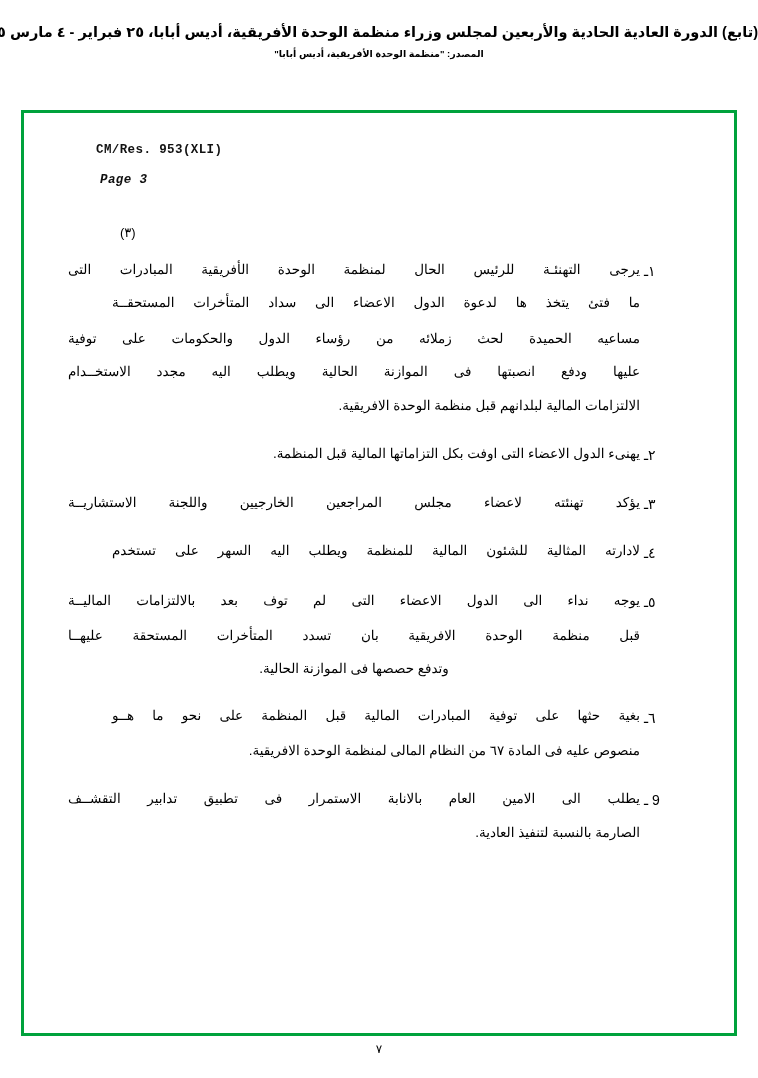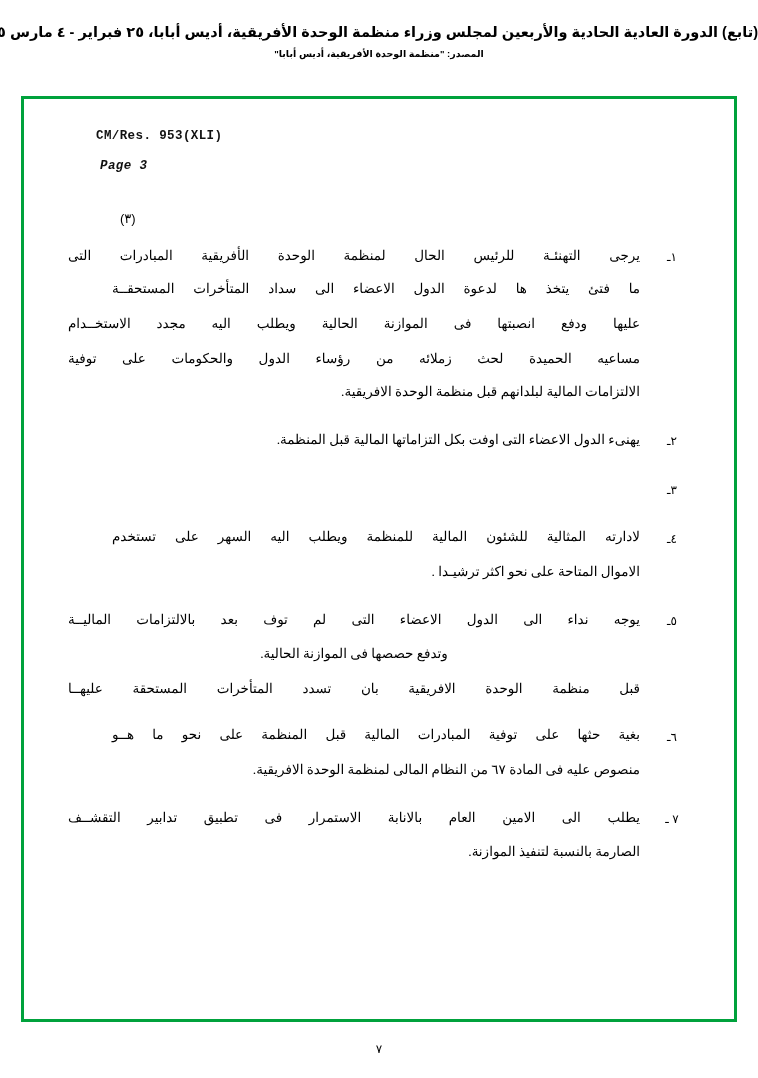--- a/index.html
+++ b/index.html
@@ -38,21 +38,21 @@
     font-weight: bold;
     font-size: 9.5px;
     line-height: 16px;
     margin-top: 4px;
     white-space: nowrap;
   }
 
   
   .page-frame {
     position: absolute;
-    top: 96px;
+    top: 110px;
     left: 21px;
     width: 716px;
     height: 926px;
     border: 3px solid #00a23c;
     box-sizing: border-box;
     background: #ffffff;
   }
 
   .doc-ref {
     position: absolute;
@@ -87,34 +87,34 @@
     direction: rtl;
   }
   .item {
     display: flex;
     flex-direction: row;
     align-items: flex-start;
     margin-bottom: 14px;
   }
   .item-num {
     flex: 0 0 56px;
-    text-align: center;
-    font-family: "Liberation Sans", "DejaVu Sans", sans-serif;
-    font-size: 12px;
+    text-align: left;
+    font-family: "Liberation Sans", "DejaVu Sans", sans-serif;
+    font-size: 14px;
     line-height: 34px;
     white-space: nowrap;
     padding-top: 1px;
   }
   .item-body {
     flex: 1 1 auto;
     padding-left: 10px;
     padding-right: 4px;
   }
   .line {
-    font-family: Liberation Serif, serif;
+    font-family: Liberation Sans, sans-serif;
     font-size: 13.5px;
     line-height: 34px;
     text-align: justify;
     text-align-last: justify;
     white-space: nowrap;
     letter-spacing: 0.2px;
   }
   .line.last {
     text-align-last: right;
   }
@@ -154,68 +154,68 @@
 
   <div class="para-number-3">(٣)</div>
 
   <div class="body">
 
     <div class="item">
       <div class="item-num">١ـ</div>
       <div class="item-body">
         <div class="line">يرجى التهنئـة للرئيس الحال لمنظمة الوحدة الأفريقية المبادرات  التى</div>
         <div class="line jit1">ما فتئ يتخذ ها لدعوة الدول الاعضاء الى سداد المتأخرات المستحقــة</div>
+        <div class="line jit2">مساعيه الحميدة لحث زملائه من رؤساء الدول والحكومات على توفية</div>
         <div class="line">عليها ودفع انصبتها فى الموازنة الحالية ويطلب اليه مجدد الاستخــدام</div>
-        <div class="line jit2">مساعيه الحميدة لحث زملائه من رؤساء الدول والحكومات على توفية</div>
         <div class="line last">الالتزامات المالية لبلدانهم قبل منظمة الوحدة الافريقية.</div>
       </div>
     </div>
 
     <div class="item">
       <div class="item-num">٢ـ</div>
       <div class="item-body">
         <div class="line last">يهنىء الدول الاعضاء التى اوفت بكل التزاماتها المالية قبل المنظمة.</div>
       </div>
     </div>
 
     <div class="item">
       <div class="item-num">٣ـ</div>
       <div class="item-body">
+        <div class="line">يؤكد تهنئته لاعضاء مجلس المراجعين الخارجيين واللجنة الاستشاريــة</div>
       </div>
     </div>
 
     <div class="item">
       <div class="item-num">٤ـ</div>
       <div class="item-body">
         <div class="line jit1">لادارته المثالية للشئون المالية للمنظمة ويطلب اليه السهر على تستخدم</div>
-        <div class="line last">الاموال  المتاحة على نحو اكثر ترشيـدا .</div>
       </div>
     </div>
 
     <div class="item">
       <div class="item-num">٥ـ</div>
       <div class="item-body">
         <div class="line">يوجه نداء الى الدول الاعضاء التى لم توف بعد بالالتزامات الماليــة</div>
+        <div class="line jit2">قبل منظمة الوحدة الافريقية بان تسدد المتأخرات المستحقة عليهــا</div>
         <div class="line center-last">وتدفع حصصها فى الموازنة الحالية.</div>
-        <div class="line jit2">قبل منظمة الوحدة الافريقية بان تسدد المتأخرات المستحقة عليهــا</div>
       </div>
     </div>
 
     <div class="item">
       <div class="item-num">٦ـ</div>
       <div class="item-body">
         <div class="line jit1">بغية حثها على توفية المبادرات المالية قبل المنظمة على نحو ما هــو</div>
         <div class="line last">منصوص عليه فى المادة ٦٧ من النظام المالى لمنظمة الوحدة الافريقية.</div>
       </div>
     </div>
 
     <div class="item">
-      <div class="item-num">٧ ـ</div>
+      <div class="item-num">9 ـ</div>
       <div class="item-body">
         <div class="line">يطلب الى الامين العام بالانابة الاستمرار فى تطبيق تدابير التقشــف</div>
-        <div class="line last">الصارمة بالنسبة لتنفيذ الموازنة.</div>
+        <div class="line last">الصارمة بالنسبة لتنفيذ العادية.</div>
       </div>
     </div>
 
   </div>
 </div>
 
 <div class="footer">٧</div>
 
 </body></html>

